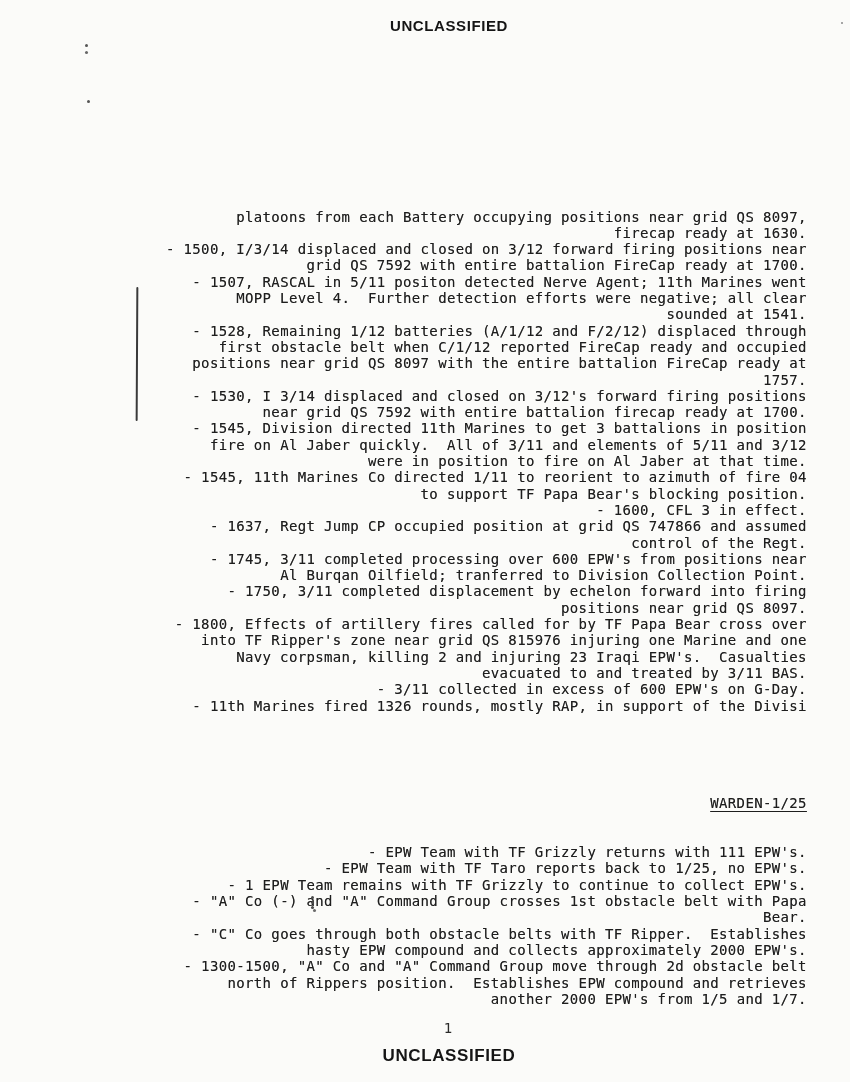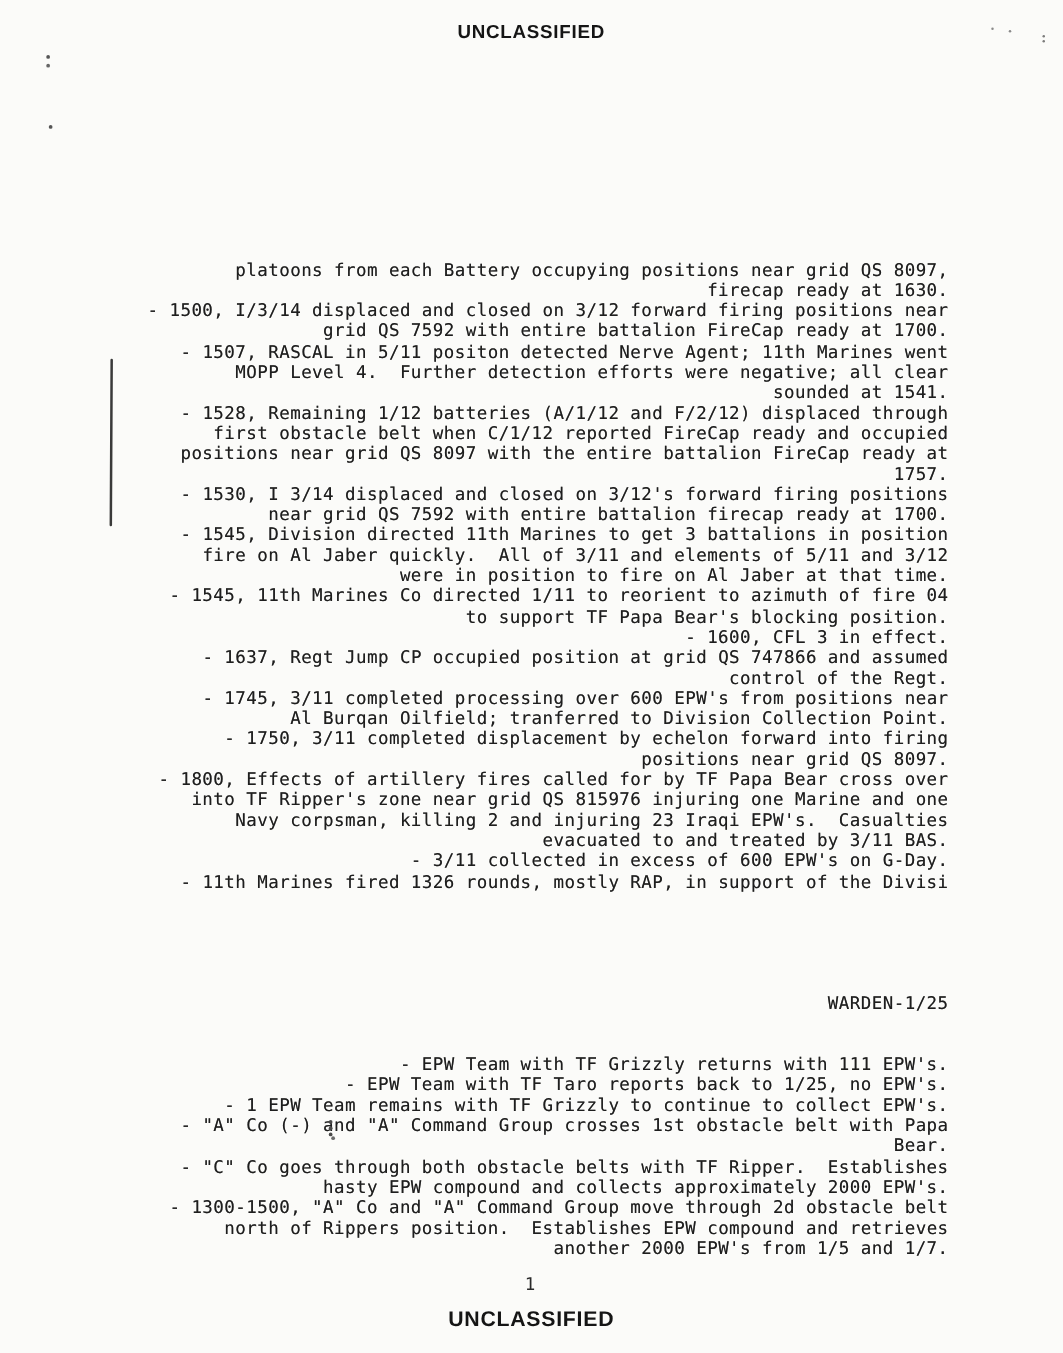--- a/index.html
+++ b/index.html
@@ -4,21 +4,21 @@
 <style>
   * { margin:0; padding:0; box-sizing:border-box; }
   html,body { width:850px; height:1082px; }
   body {
     position:relative;
     background:#fbfbf9;
     overflow:hidden;
     font-family:"DejaVu Sans Mono", monospace;
   }
   .page {
-    position:absolute; inset:0;
+    position:absolute; inset:0;margin-left:48px;
   }
   .classification {
     position:absolute; left:0; width:100%;
     text-align:center;
     font-family:"Liberation Sans", sans-serif;
     font-weight:bold;
     color:#151515;
     letter-spacing:0.6px;
   }
   .classification.top { top:17px; font-size:15px; }
@@ -37,20 +37,21 @@
     font-size:14px;
     line-height:16.3px;
     letter-spacing:0.35px;
     white-space:pre;
     text-shadow:0 0 0.4px rgba(20,20,20,0.55);
     text-align:right;
   }
   .text-line { white-space:pre; }
   .section-gap { height:16.3px; }
   .heading {
+    text-decoration:underline;
     text-underline-offset:3px;
     white-space:pre;
   }
   
   .artifact { position:absolute; background:#2b2b2b; }
   .artifact-vline {
     left:88px; top:287px; width:2px; height:134px;
     background:#3a3a3a; transform:rotate(0.3deg); border-radius:1px;
   }
   .artifact-dot { width:3px; height:3px; border-radius:50%; background:#555; }

